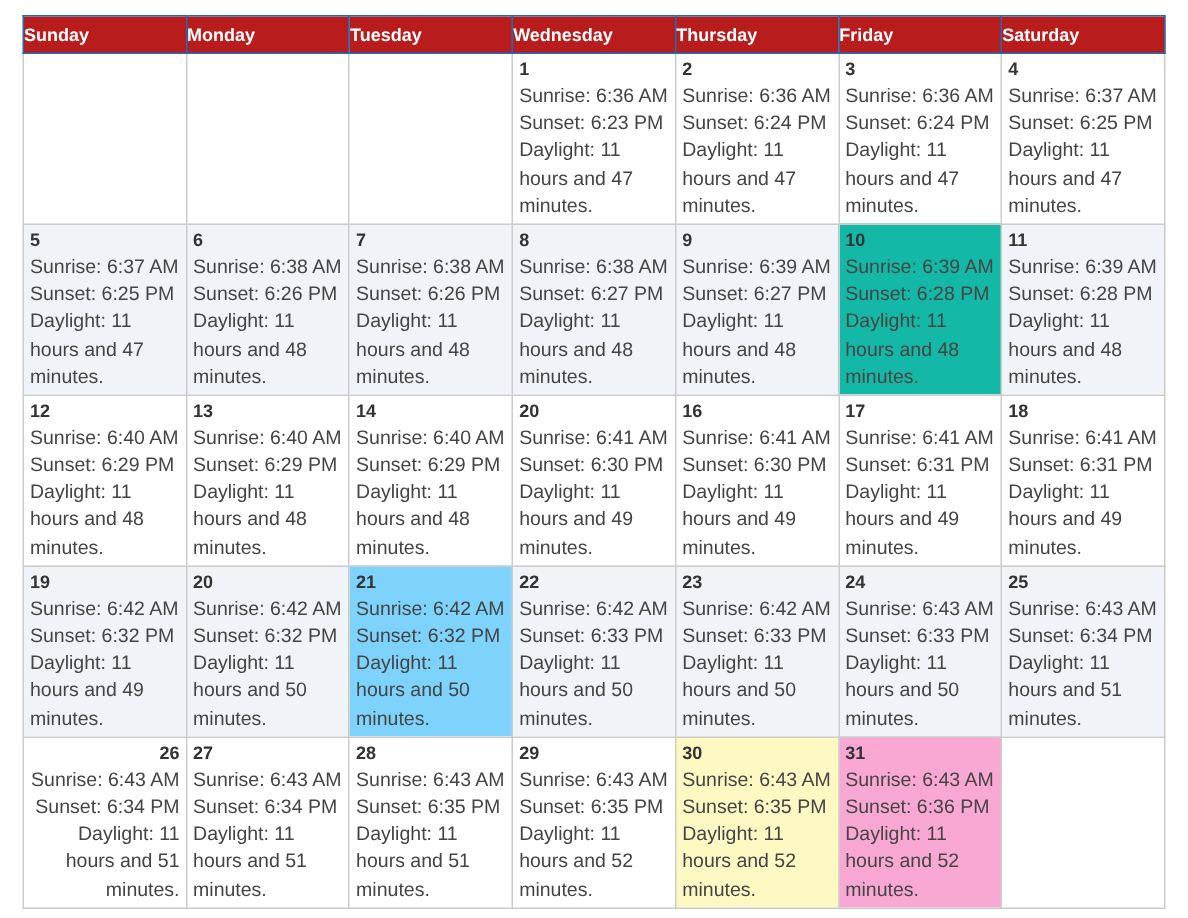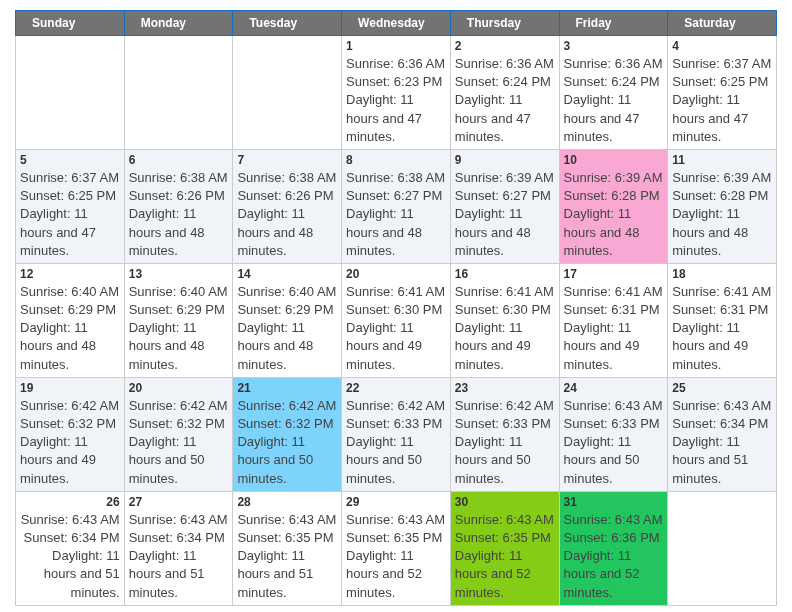--- a/index.html
+++ b/index.html
@@ -45,25 +45,25 @@
       color: #555;
     }
     .calendar {
       flex: 1;
       border: 1px solid #ccc;
       border-collapse: collapse;
       width: 100%;
       table-layout: fixed;
     }
     .calendar th {
-      background: #737373;
+      background: #b91c1c;
       color: #fff;
       font-size: 12px;
       font-weight: bold;
-      padding: 5px 16px;
+      padding: 5px 0;
       text-align: left;
       border: 1px solid #1a6db9;
     }
     .calendar td {
       border: 1px solid #ccc;
       vertical-align: top;
       padding: 3px 4px;
       font-size: 9.5px;
       color: #333;
       height: 82px;
@@ -144,21 +144,21 @@
             <div class="day-info">Sunrise: 6:38 AM<br>Sunset: 6:26 PM<br>Daylight: 11 hours and 48 minutes.</div>
           </td>
           <td style="background: rgb(240, 244, 248);">
             <span class="day-number">8</span>
             <div class="day-info">Sunrise: 6:38 AM<br>Sunset: 6:27 PM<br>Daylight: 11 hours and 48 minutes.</div>
           </td>
           <td style="background: rgb(240, 244, 248);">
             <span class="day-number">9</span>
             <div class="day-info">Sunrise: 6:39 AM<br>Sunset: 6:27 PM<br>Daylight: 11 hours and 48 minutes.</div>
           </td>
-          <td style="background: #f9a8d4;">
+          <td style="background: #14b8a6;">
             <span class="day-number">10</span>
             <div class="day-info">Sunrise: 6:39 AM<br>Sunset: 6:28 PM<br>Daylight: 11 hours and 48 minutes.</div>
           </td>
           <td style="background: rgb(240, 244, 248);">
             <span class="day-number">11</span>
             <div class="day-info">Sunrise: 6:39 AM<br>Sunset: 6:28 PM<br>Daylight: 11 hours and 48 minutes.</div>
           </td>
         </tr>
         <tr>
           <td style="background: rgb(255, 255, 255);">
@@ -230,25 +230,25 @@
             <div class="day-info">Sunrise: 6:43 AM<br>Sunset: 6:34 PM<br>Daylight: 11 hours and 51 minutes.</div>
           </td>
           <td style="background: rgb(255, 255, 255);">
             <span class="day-number">28</span>
             <div class="day-info">Sunrise: 6:43 AM<br>Sunset: 6:35 PM<br>Daylight: 11 hours and 51 minutes.</div>
           </td>
           <td style="background: rgb(255, 255, 255);">
             <span class="day-number">29</span>
             <div class="day-info">Sunrise: 6:43 AM<br>Sunset: 6:35 PM<br>Daylight: 11 hours and 52 minutes.</div>
           </td>
-          <td style="background: #84cc16;">
+          <td style="background: #fef9c3;">
             <span class="day-number">30</span>
             <div class="day-info">Sunrise: 6:43 AM<br>Sunset: 6:35 PM<br>Daylight: 11 hours and 52 minutes.</div>
           </td>
-          <td style="background: #22c55e;">
+          <td style="background: #f9a8d4;">
             <span class="day-number">31</span>
             <div class="day-info">Sunrise: 6:43 AM<br>Sunset: 6:36 PM<br>Daylight: 11 hours and 52 minutes.</div>
           </td>
           <td class="empty-cell"></td>
         </tr>
       </tbody>
   </table>
 </div>
 
 </body></html>

